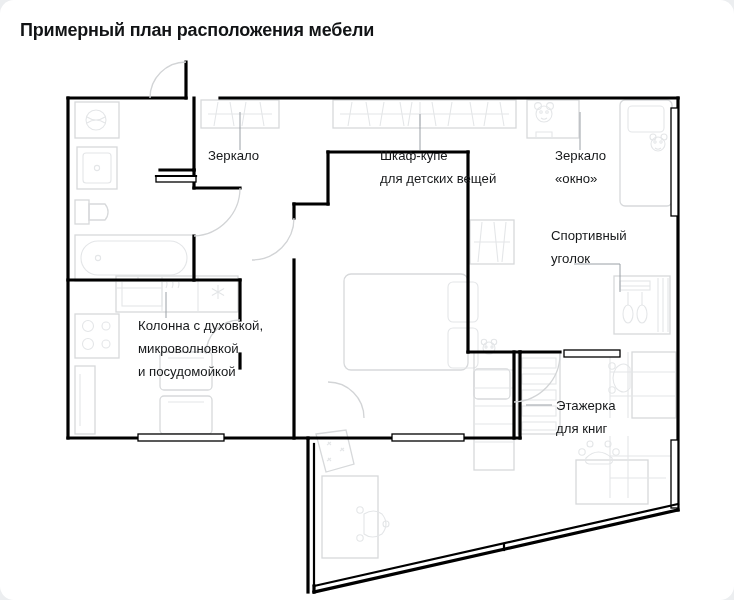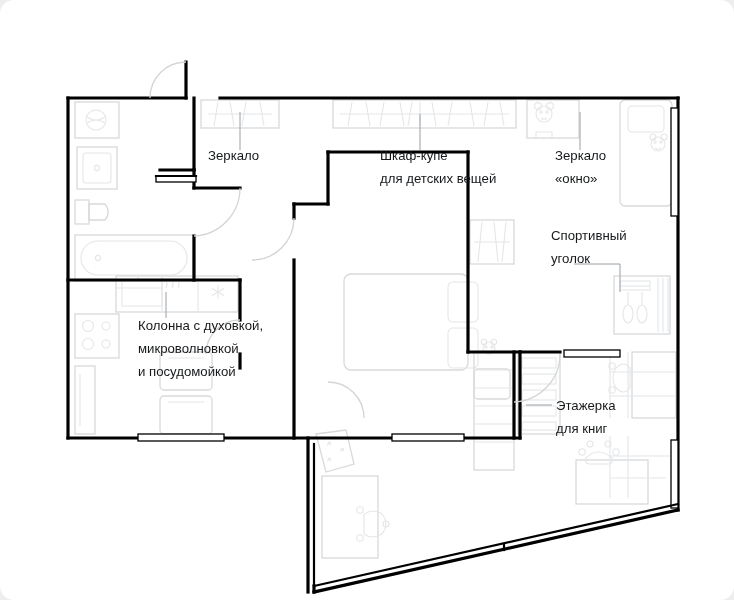--- a/index.html
+++ b/index.html
@@ -43,20 +43,21 @@
     font-family: "Liberation Sans", sans-serif;
     font-size: 13.2px;
     fill: #16181a;
   }
 </style>
 </head>
 <body>
 
 <div id="card">
 
+  <div id="title">Примерный план расположения мебели</div>
 
   <div id="plan-wrap">
     <svg width="734" height="548" viewBox="0 0 734 548">
 
       <defs>
         <style>
           .w   { stroke:#000; stroke-width:3.2; fill:none; stroke-linecap:square; }
           .wt  { stroke:#000; stroke-width:2.2; fill:none; stroke-linecap:square; }
           .f   { stroke:#d7d9db; stroke-width:1.3; fill:none; }
           .ff  { stroke:#d7d9db; stroke-width:1.3; fill:#ffffff; }

